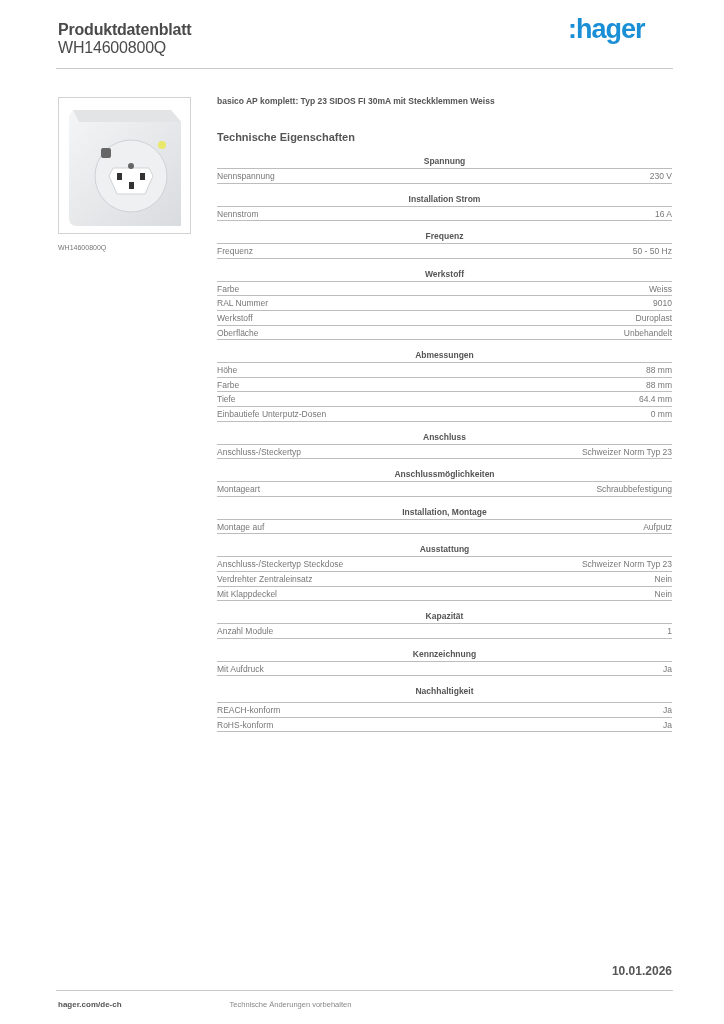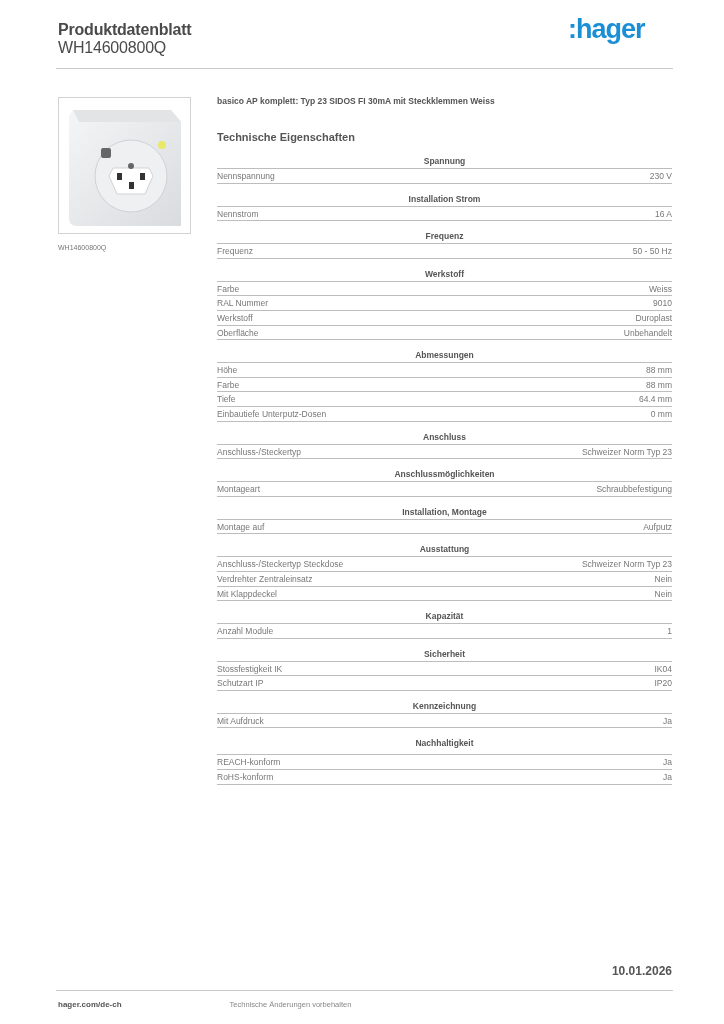--- a/index.html
+++ b/index.html
@@ -164,31 +164,20 @@
   </div>
 
   <div class="sec">
     <div class="sec-h">Kapazität</div>
     <div class="row">
         <span>Anzahl Module</span>
         <span>1</span>
       </div>
   </div>
 
-  <div class="sec">
-    <div class="sec-h">Sicherheit</div>
-    <div class="row">
-        <span>Stossfestigkeit IK</span>
-        <span>IK04</span>
-      </div>
-    <div class="row">
-        <span>Schutzart IP</span>
-        <span>IP20</span>
-      </div>
-  </div>
 
   <div class="sec">
     <div class="sec-h">Kennzeichnung</div>
     <div class="row">
         <span>Mit Aufdruck</span>
         <span>Ja</span>
       </div>
   </div>
 
   <div class="sec">

